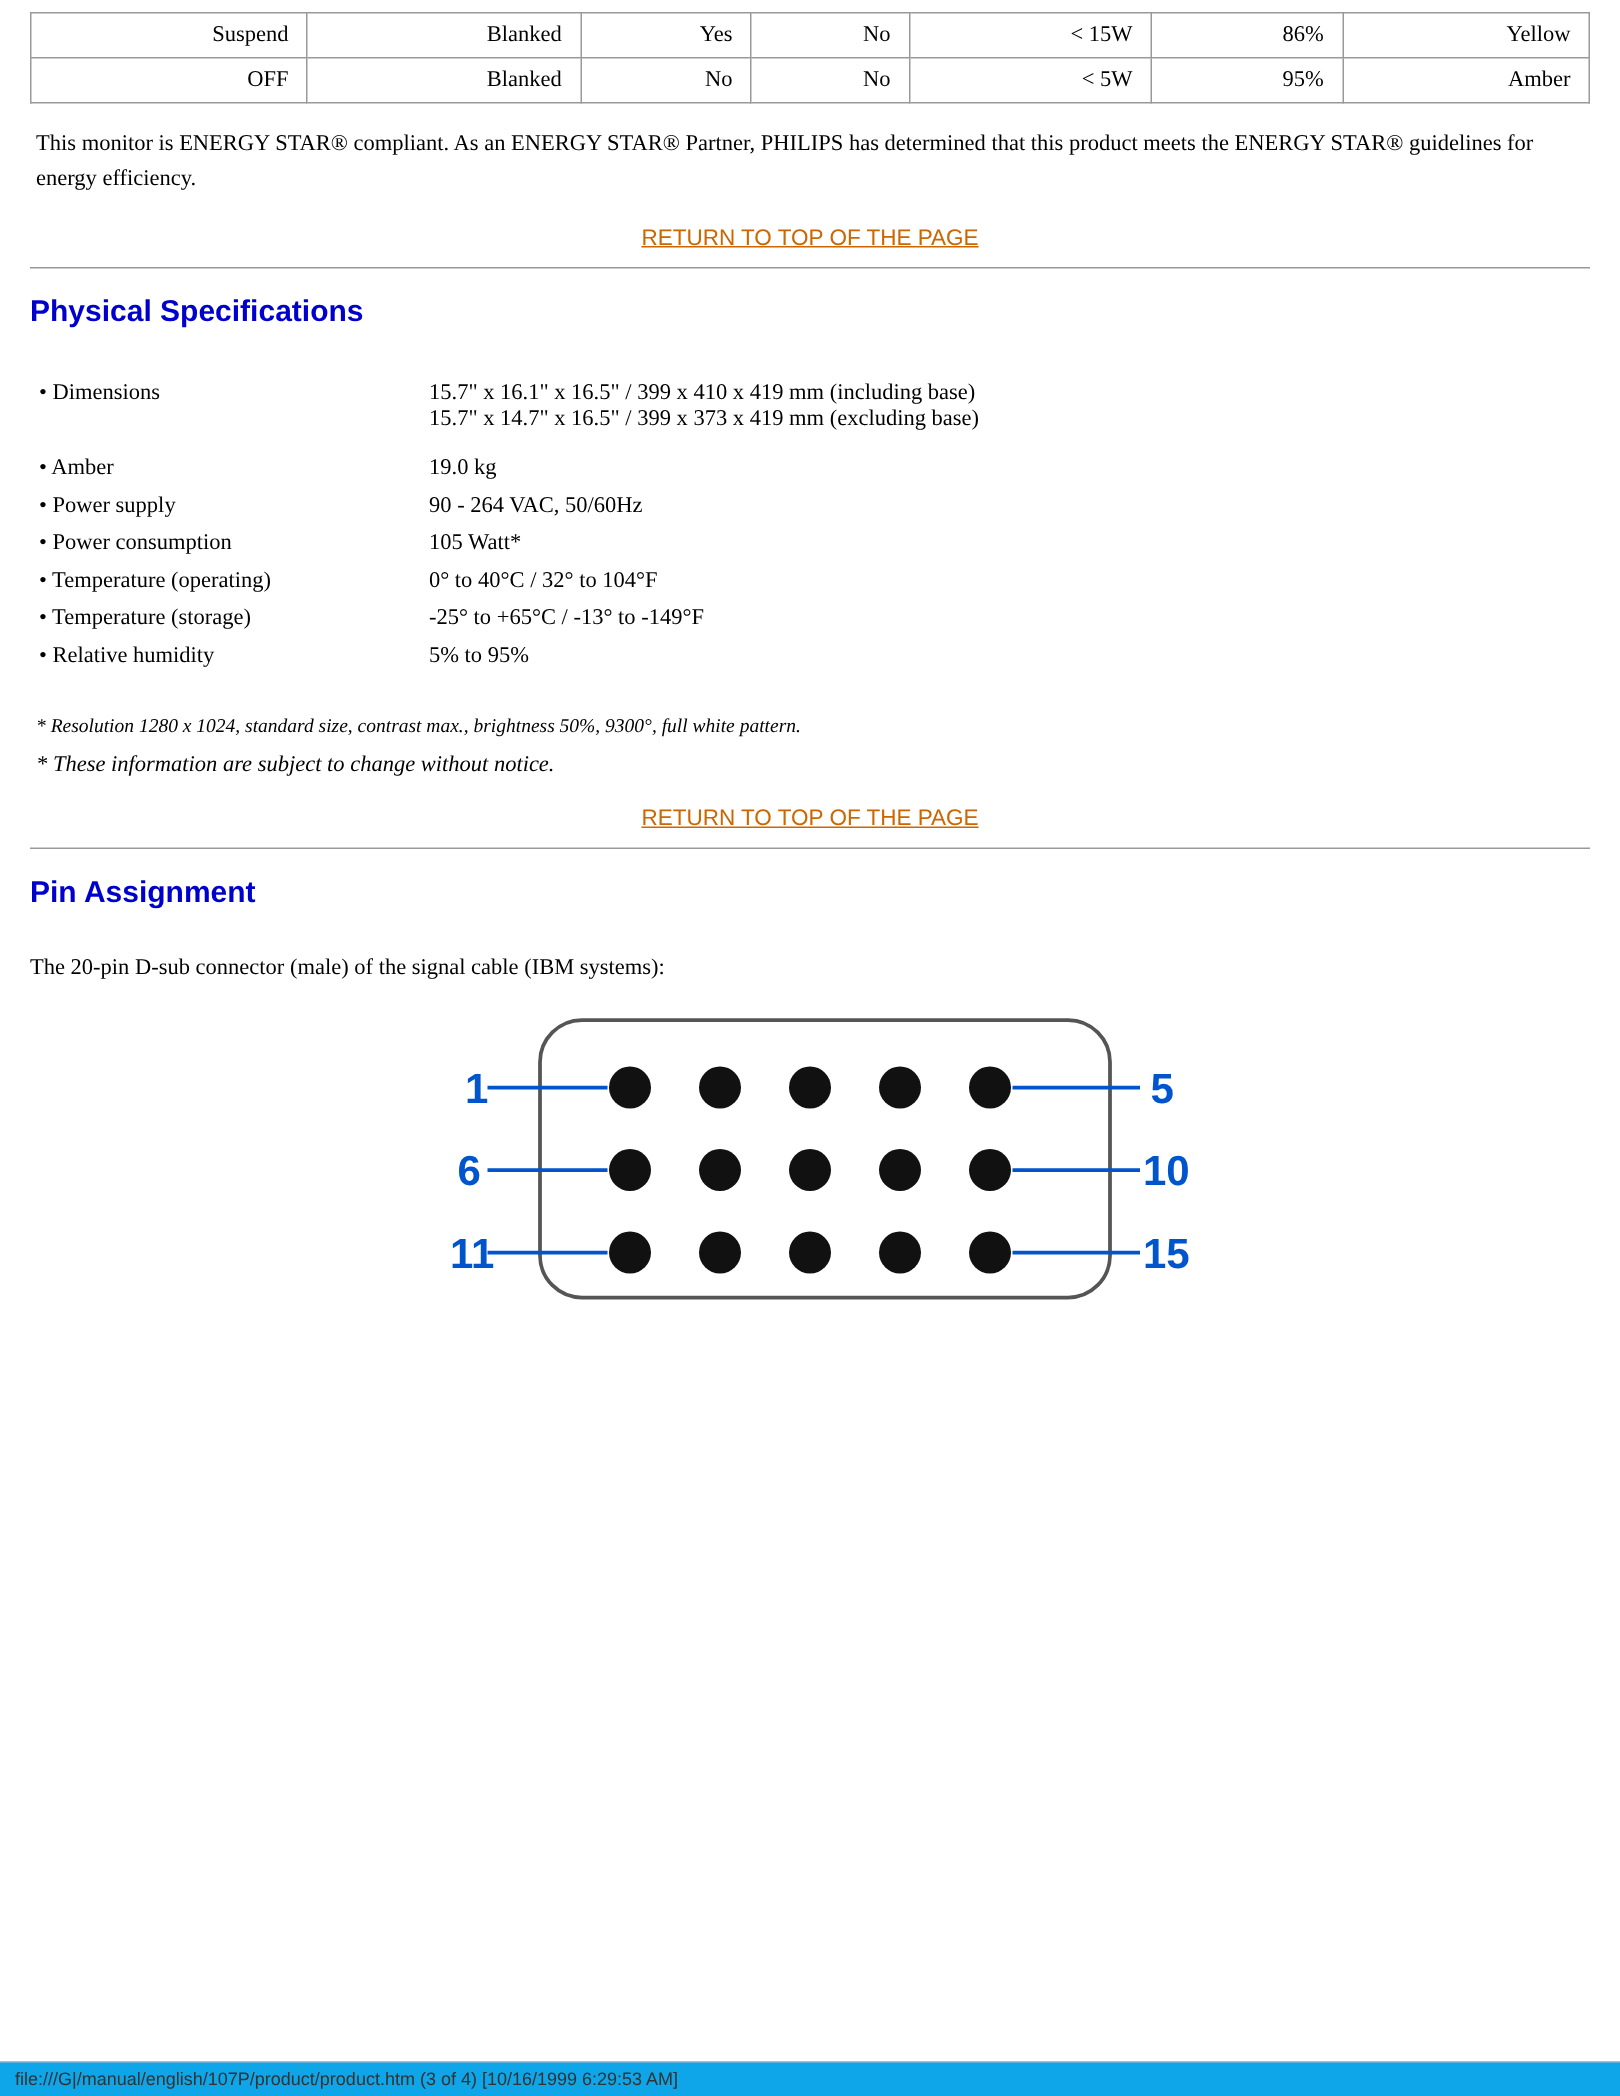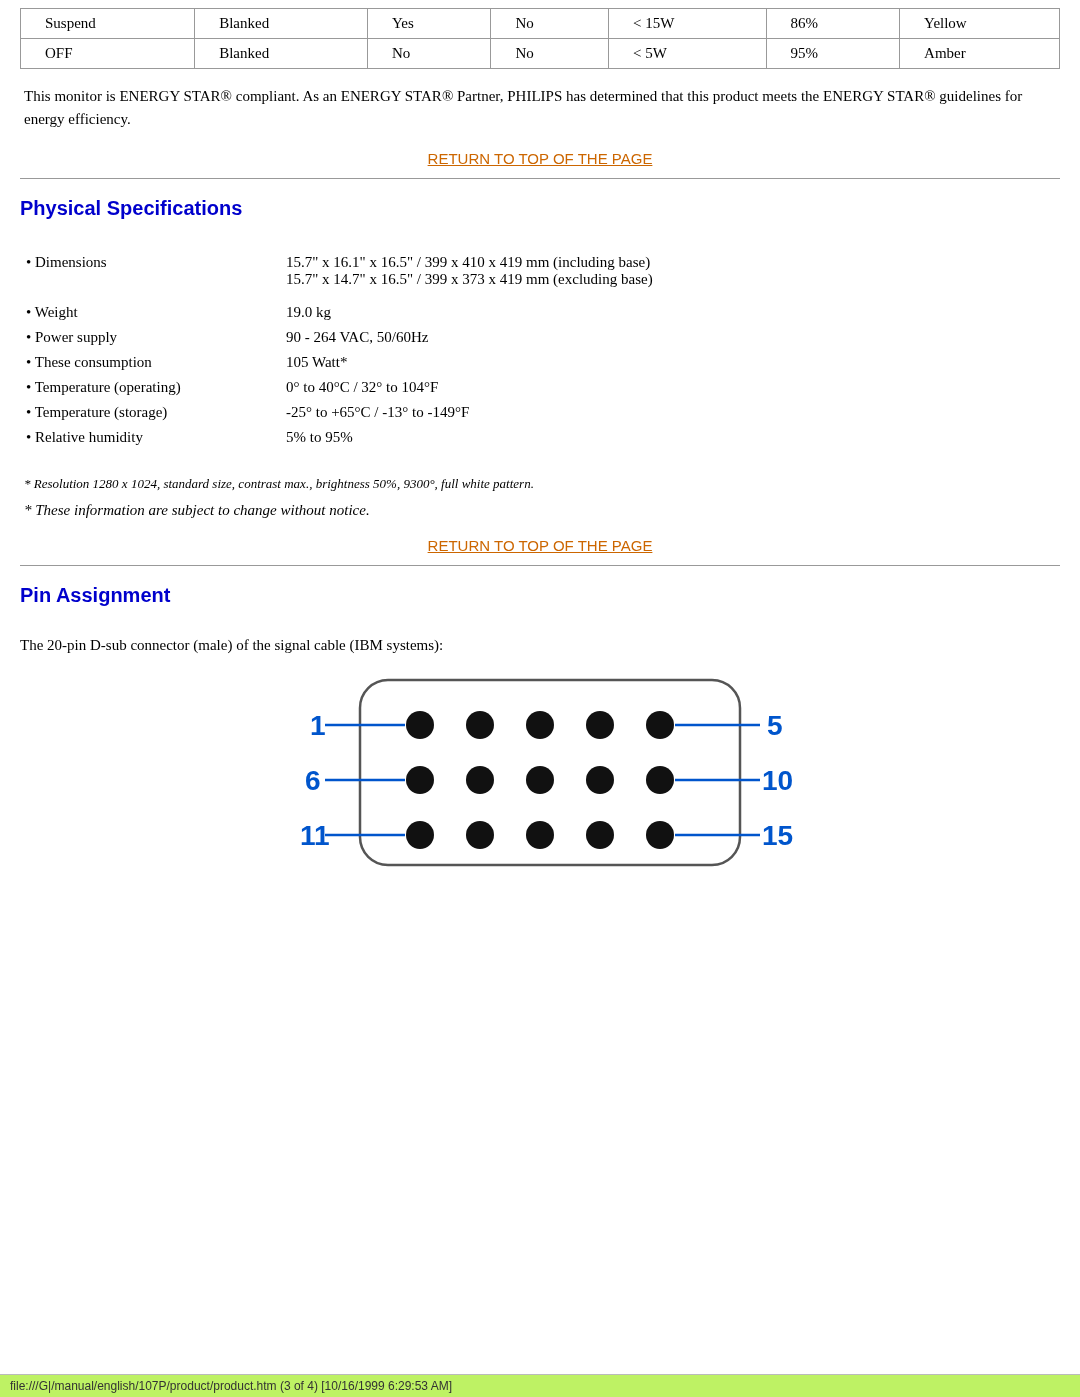--- a/index.html
+++ b/index.html
@@ -24,22 +24,22 @@
     }
 
     
     .power-table {
       border-collapse: collapse;
       width: 100%;
       margin-bottom: 16px;
     }
     .power-table td {
       border: 1px solid #999;
-      padding: 6px 24px;
-      text-align: left;
+      padding: 6px 12px;
+      text-align: right;
       font-size: 15px;
     }
 
     .energy-star-text {
       font-size: 15px;
       line-height: 1.5;
       margin: 14px 4px 20px 4px;
     }
 
     .return-link-container {
@@ -108,21 +108,21 @@
       position: relative;
       width: 480px;
       margin: 0 auto;
     }
 
     .footer-bar {
       position: fixed;
       bottom: 0;
       left: 0;
       width: 1080px;
-      background: #bef264;
+      background: #0ea5e9;
       border-top: 1px solid #bbb;
       padding: 4px 10px;
       font-size: 12px;
       font-family: Arial, sans-serif;
       color: #333;
     }
   </style>
 </head>
 <body>
 
@@ -165,29 +165,29 @@
   <table class="spec-table">
     <tbody id="spec-table-body">
         <tr>
           <td class="spec-label">• Dimensions</td>
           <td class="spec-value">15.7" x 16.1" x 16.5" / 399 x 410 x 419 mm (including base)<br>15.7" x 14.7" x 16.5" / 399 x 373 x 419 mm (excluding base)</td>
         </tr>
         <tr>
           <td colspan="2" style="height: 8px;"></td>
         </tr>
         <tr>
-          <td class="spec-label">• Weight</td>
+          <td class="spec-label">• Amber</td>
           <td class="spec-value">19.0 kg</td>
         </tr>
         <tr>
           <td class="spec-label">• Power supply</td>
           <td class="spec-value">90 - 264 VAC, 50/60Hz</td>
         </tr>
         <tr>
-          <td class="spec-label">• These consumption</td>
+          <td class="spec-label">• Power consumption</td>
           <td class="spec-value">105 Watt*</td>
         </tr>
         <tr>
           <td class="spec-label">• Temperature (operating)</td>
           <td class="spec-value">0° to 40°C / 32° to 104°F</td>
         </tr>
         <tr>
           <td class="spec-label">• Temperature (storage)</td>
           <td class="spec-value">-25° to +65°C / -13° to -149°F</td>
         </tr>

